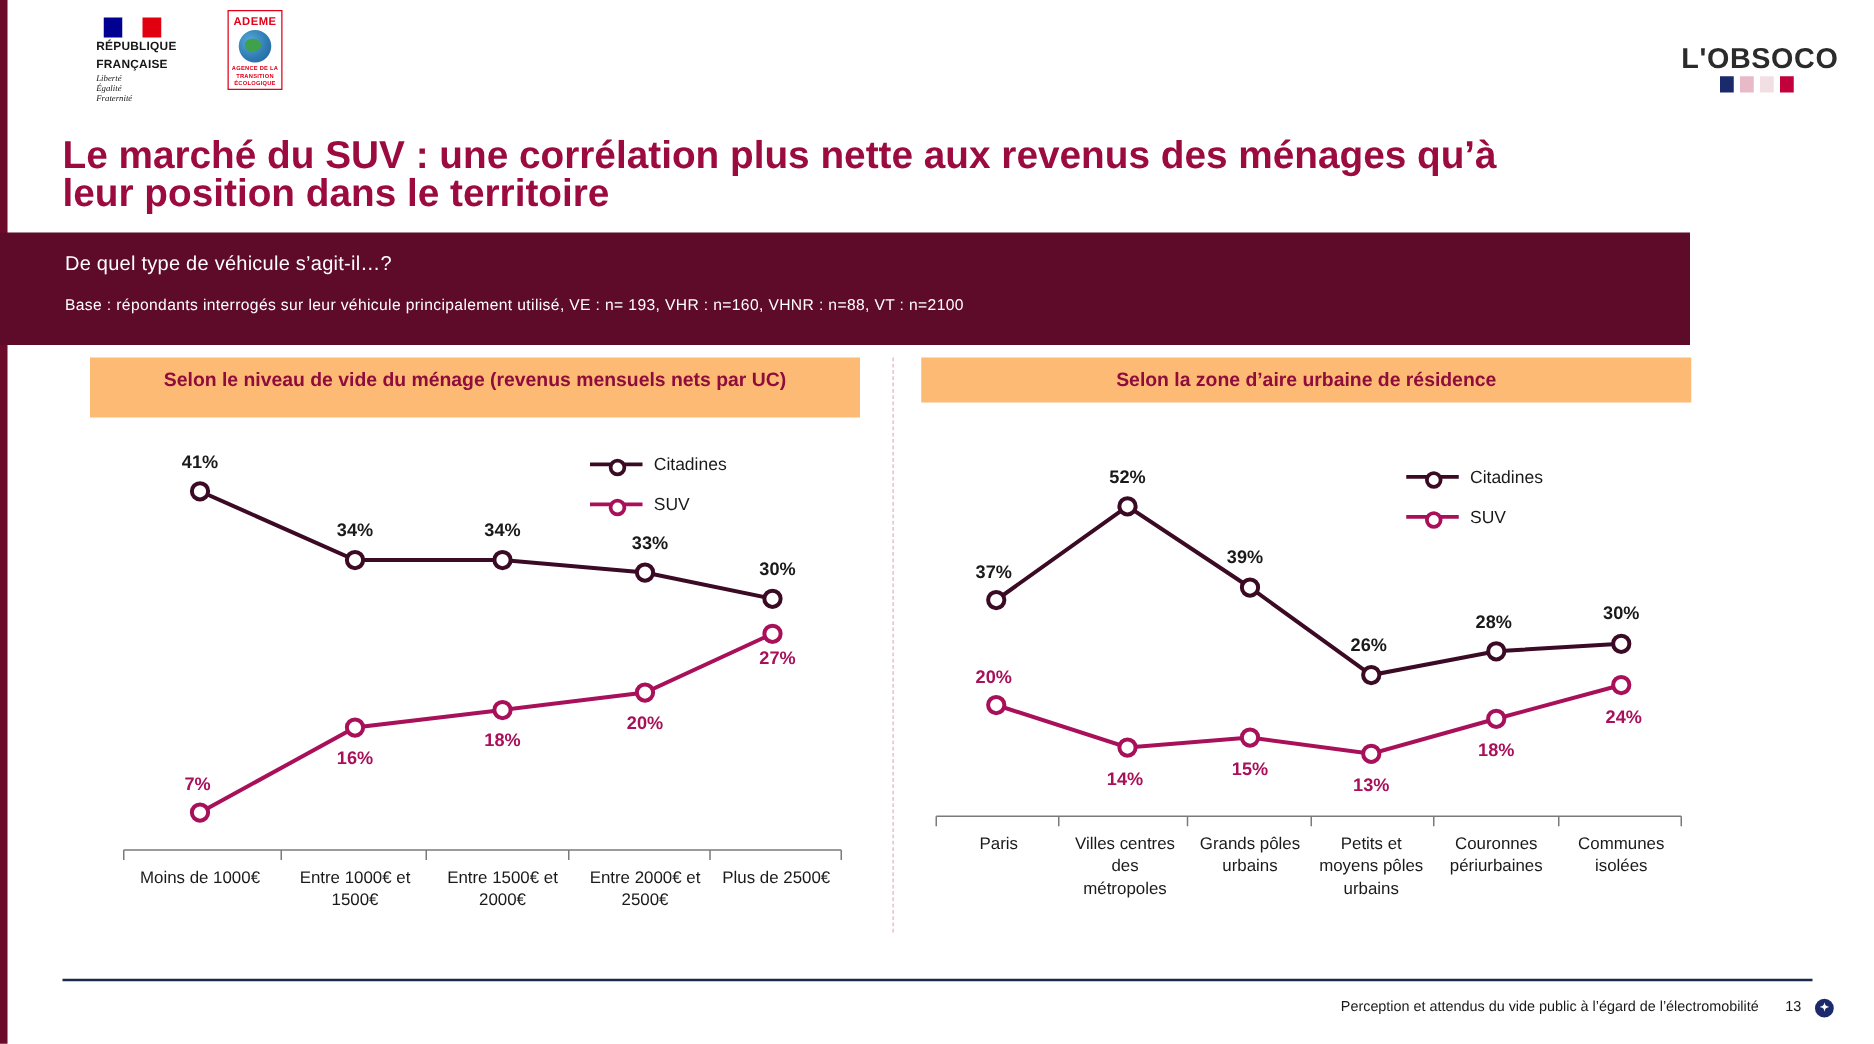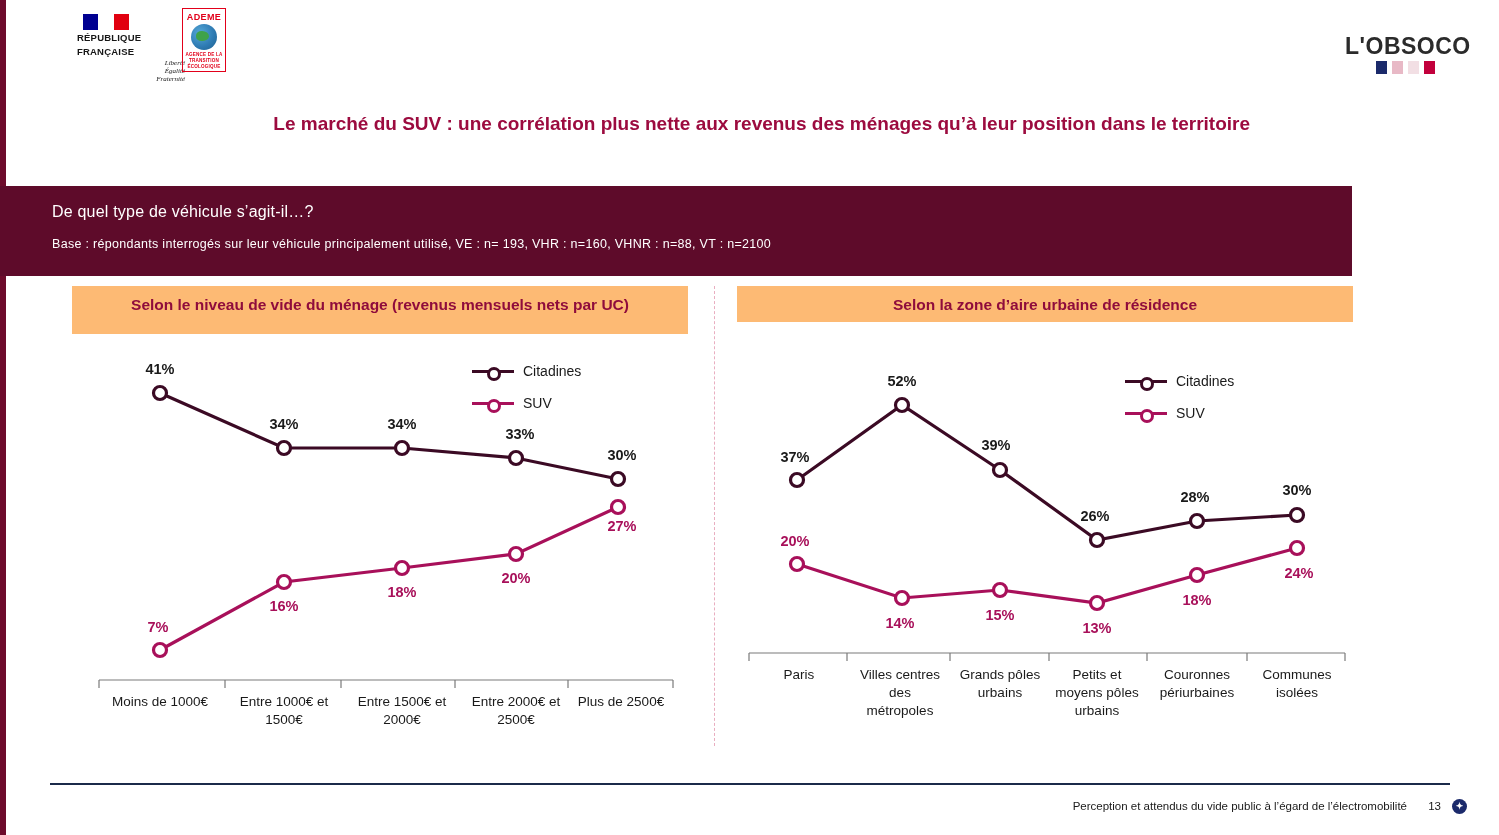--- a/index.html
+++ b/index.html
@@ -53,21 +53,20 @@
     color: #161616;
     margin-top: 3px;
   }
   .rf-motto {
     font-family: "Liberation Serif", serif;
     font-style: italic;
     font-size: 7px;
     line-height: 8px;
     color: #161616;
     margin-top: 2px;
-    text-align: right;
   }
 
   .logo-ademe {
     position: absolute;
     left: 182px; top: 8px;
     width: 44px; height: 64px;
     border: 1.5px solid #e2001a;
     box-sizing: border-box;
     text-align: center;
   }
@@ -124,25 +123,24 @@
   .sq1 { background: #1b2a6b; }
   .sq2 { background: #e8b9c6; }
   .sq3 { background: #f2dfe4; }
   .sq4 { background: #c2003c; }
 
   
   .slide-title {
     position: absolute;
     left: 50px; top: 108px;
     width: 1200px;
-    font-size: 19px;
+    font-size: 31px;
     font-weight: bold;
     line-height: 31px;
     color: #9c0b3f;
-    text-align: right;
   }
 
   
   .band {
     position: absolute;
     left: 0; top: 186px;
     width: 1352px;
     height: 90px;
     background: #5e0b2a;
     color: #ffffff;

